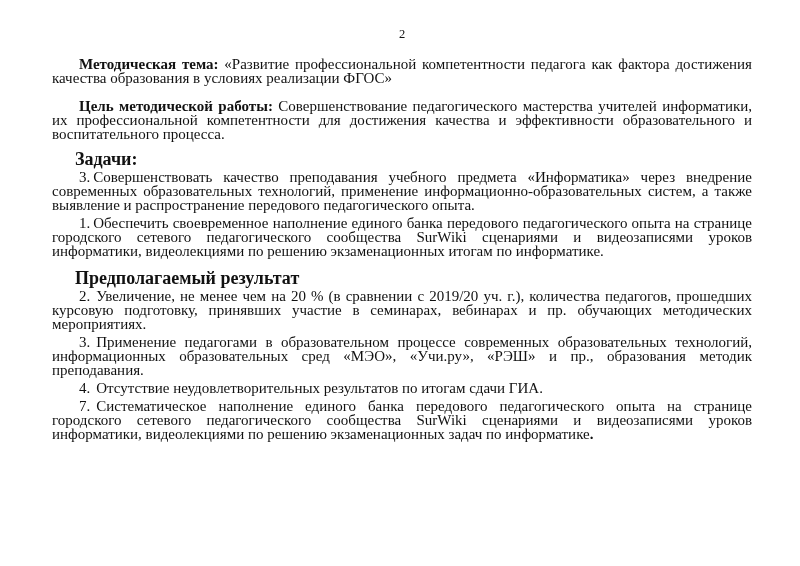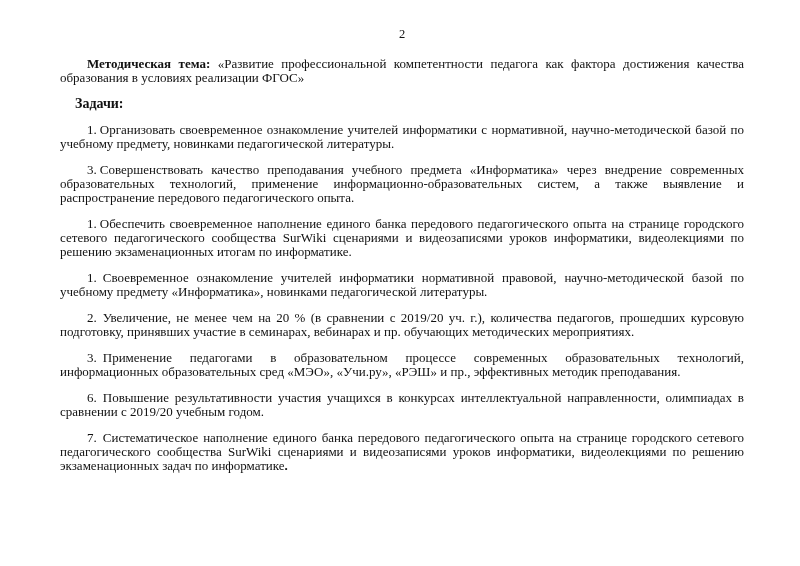--- a/index.html
+++ b/index.html
@@ -19,59 +19,60 @@
     padding: 0 44px 0 48px;
   }
   .page-number {
     text-align: center;
     font-size: 12.5px;
     line-height: 14px;
     margin-top: 27px;
     margin-bottom: 0;
   }
   p.doc-par {
-    margin: 12px;
-    font-size: 13px;
+    margin: 4px;
+    font-size: 15px;
     line-height: 14px;
     text-align: justify;
     text-indent: 27px;
   }
   p.doc-par.gap-top    { margin-top: 14px; }
   p.doc-par.gap-top-lg { margin-top: 16px; }
   .b { font-weight: bold; }
   .num { padding-right: 3px; }
   .num-wide { padding-right: 6px; }
   .heading {
     margin: 0;
-    font-size: 14px;
+    font-size: 18px;
     line-height: 14px;
     font-weight: bold;
     text-indent: 27px;
     text-align: left;
   }
   .heading.gap-top-sm { margin-top: 11px; }
   .heading.gap-top    { margin-top: 13px; }
 </style>
 </head>
 <body>
 
 <div class="page">
 
   <div class="page-number">2</div>
 
   <p class="doc-par gap-top-lg"><span class="b">Методическая тема:</span>
     <span>«Развитие профессиональной компетентности педагога как фактора достижения качества образования в условиях реализации ФГОС»</span></p>
 
+  <p class="doc-par gap-top"><span class="b">Цель методической работы:</span>
+    <span>Совершенствование педагогического мастерства учителей информатики, их профессиональной компетентности для достижения качества и эффективности образовательного и воспитательного процесса.</span></p>
 
   <h2 class="heading gap-top-sm">Задачи:</h2>
 
-  <p class="doc-par"><span class="num">1.</span><span>Организовать своевременное ознакомление учителей информатики с нормативной, научно-методической базой по учебному предмету, новинками педагогической литературы.</span></p>
   <p class="doc-par"><span class="num">3.</span><span>Совершенствовать качество преподавания учебного предмета «Информатика» через внедрение современных образовательных технологий, применение информационно-образовательных систем, а также выявление и распространение передового педагогического опыта.</span></p>
   <p class="doc-par"><span class="num">1.</span><span>Обеспечить своевременное наполнение единого банка передового педагогического опыта на странице городского сетевого педагогического сообщества SurWiki сценариями и видеозаписями уроков информатики, видеолекциями по решению экзаменационных итогам по информатике.</span></p>
 
+  <h2 class="heading gap-top">Предполагаемый результат</h2>
 
-  <p class="doc-par"><span class="num num-wide">1.</span><span>Своевременное ознакомление учителей информатики нормативной правовой, научно-методической базой по учебному предмету «Информатика», новинками педагогической литературы.</span></p>
   <p class="doc-par"><span class="num num-wide">2.</span><span>Увеличение, не менее чем на 20 % (в сравнении с 2019/20 уч. г.), количества педагогов, прошедших курсовую подготовку, принявших участие в семинарах, вебинарах и пр. обучающих методических мероприятиях.</span></p>
-  <p class="doc-par"><span class="num num-wide">3.</span><span>Применение педагогами в образовательном процессе современных образовательных технологий, информационных образовательных сред «МЭО», «Учи.ру», «РЭШ» и пр., эффективных методик преподавания.</span></p>
-  <p class="doc-par"><span class="num num-wide">6.</span><span>Повышение результативности участия учащихся в конкурсах интеллектуальной направленности, олимпиадах в сравнении с 2019/20 учебным годом.</span></p>
+  <p class="doc-par"><span class="num num-wide">3.</span><span>Применение педагогами в образовательном процессе современных образовательных технологий, информационных образовательных сред «МЭО», «Учи.ру», «РЭШ» и пр., образования методик преподавания.</span></p>
+  <p class="doc-par"><span class="num num-wide">4.</span><span>Отсутствие неудовлетворительных результатов по итогам сдачи ГИА.</span></p>
   <p class="doc-par"><span class="num num-wide">7.</span><span>Систематическое наполнение единого банка передового педагогического опыта на странице городского сетевого педагогического сообщества SurWiki сценариями и видеозаписями уроков информатики, видеолекциями по решению экзаменационных задач по информатике</span><span class="b">.</span></p>
 
 </div>
 
 </body></html>

